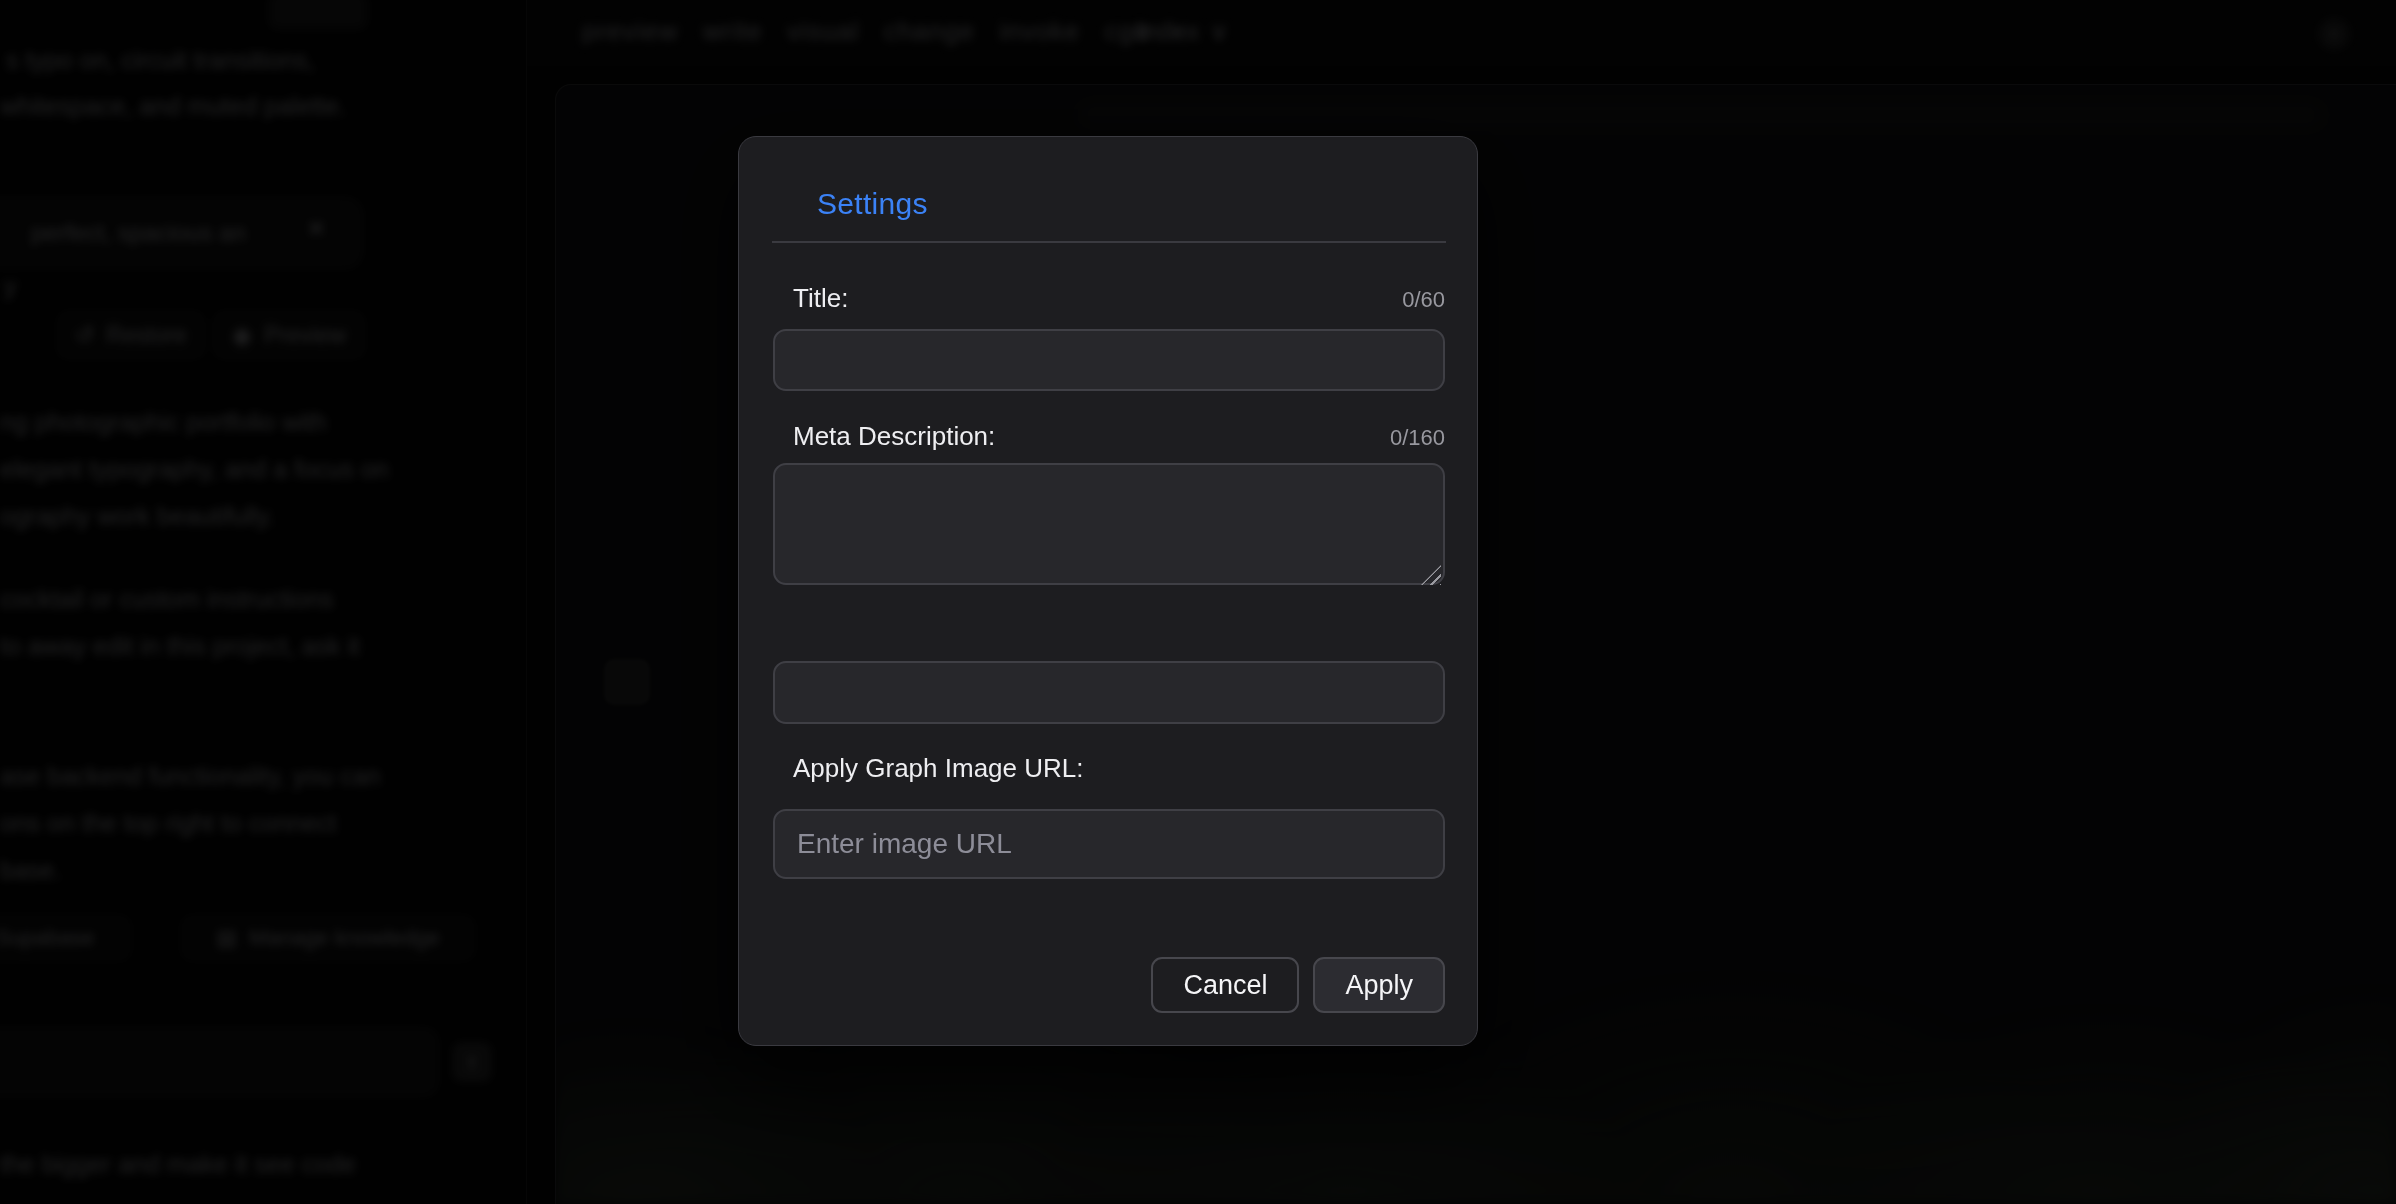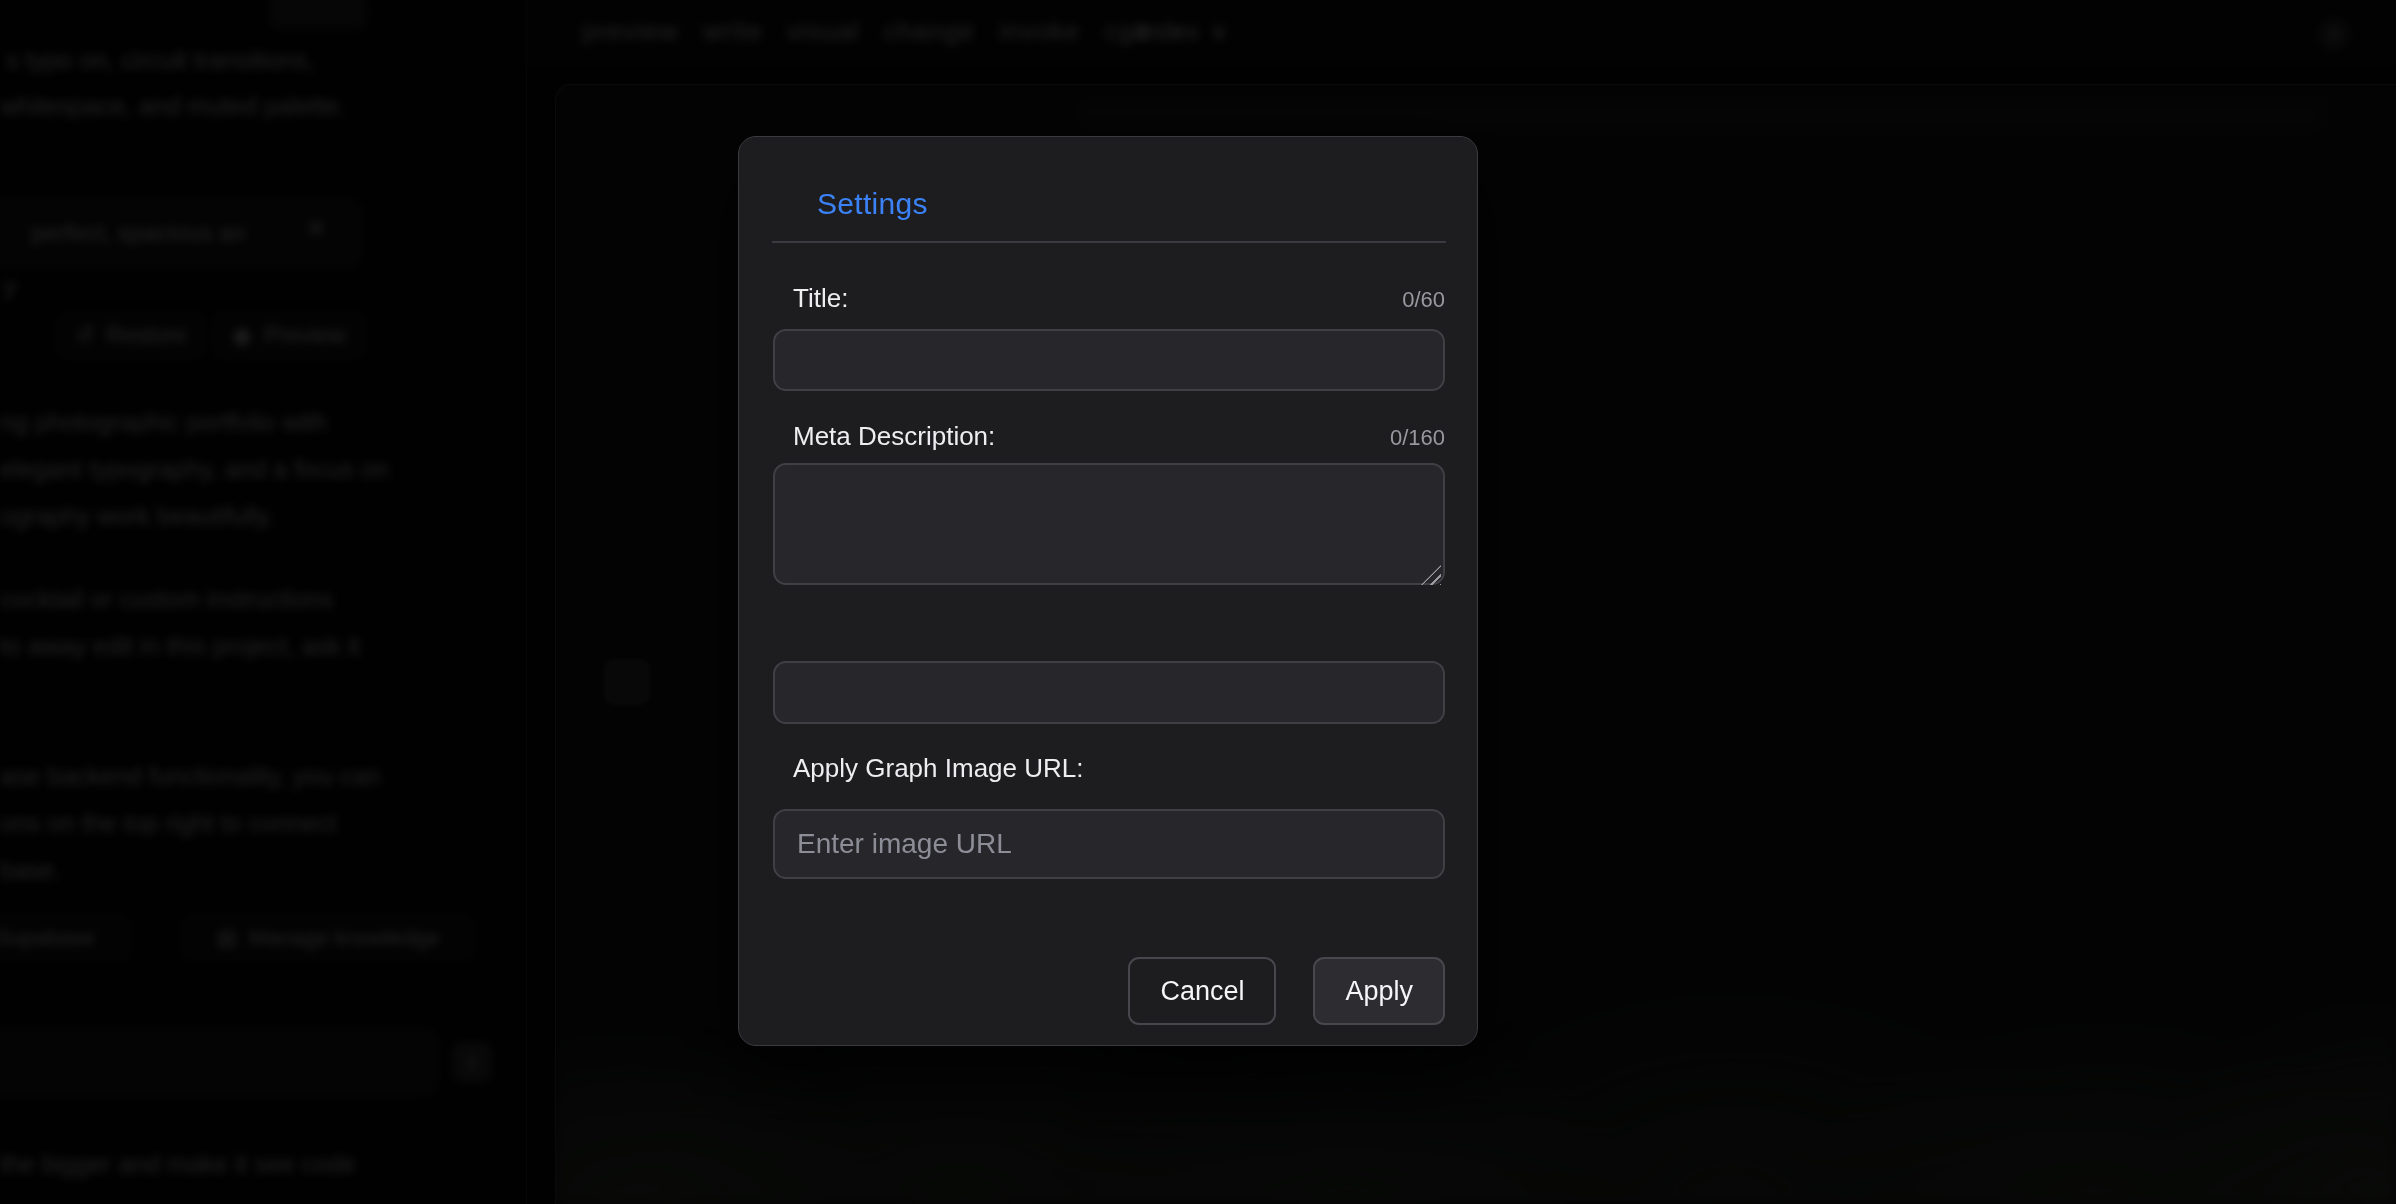--- a/index.html
+++ b/index.html
@@ -80,25 +80,25 @@
       padding:0 22px;outline:none;}
   textarea.tb{resize:none;padding:16px 22px;}
   .tb::placeholder{color:#8d8d98;}
   #resize-handle{position:absolute;left:682px;top:428px;width:20px;height:20px;
      background:repeating-linear-gradient(135deg, rgba(0,0,0,0) 0 5px, #9a9aa0 5px 7.5px);
      clip-path:polygon(100% 0, 100% 100%, 0 100%);}
 
   #helper-text{position:absolute;left:36px;top:754px;font-size:24px;color:#8f8f97;}
 
   #modal-buttons{position:absolute;right:32px;top:820px;display:flex;gap:14px;}
-  .mbtn{height:68px;border-radius:11px;border:2px solid #47474d;font-size:27px;color:#f5f5f7;
+  .mbtn{height:56px;border-radius:11px;border:2px solid #47474d;font-size:27px;color:#f5f5f7;
      font-family:"Liberation Sans",sans-serif;display:flex;align-items:center;padding:0 30px;
      cursor:pointer;}
   #cancel-button{background:transparent;}
-  #apply-button{background:#2c2c31;margin-left:23px;}
+  #apply-button{background:#2c2c31;}
 </style>
 </head>
 <body>
 
 <div id="screen">
 
   <div class="bg-layer">
 
     <div id="topbar">
       <div id="topbar-items" class="dimtxt">preview   write   visual   change   invoke   cgo   -</div>

